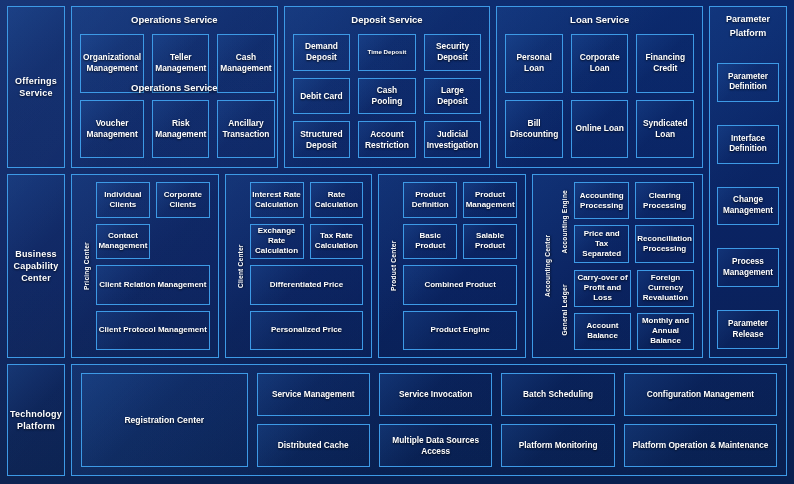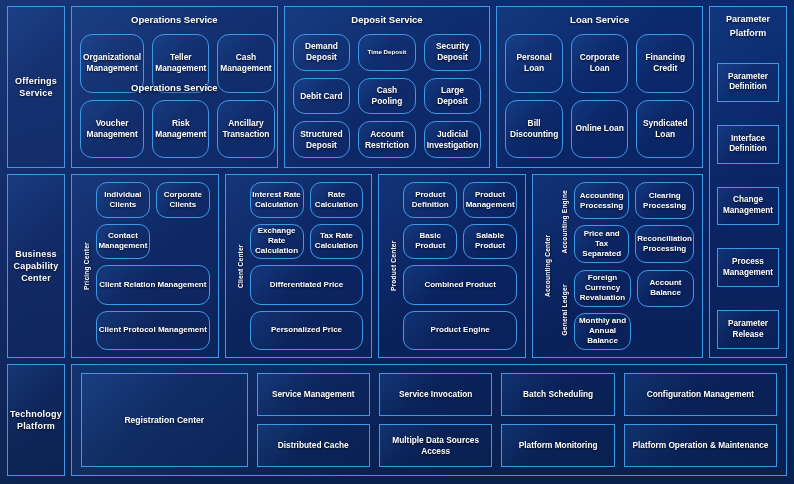--- a/index.html
+++ b/index.html
@@ -49,21 +49,21 @@
   .svc-panel{flex:1;min-width:0;display:flex;flex-direction:column;padding:7px 8px 9px;justify-content:center;}
   .svc-title{
     font-size:9.5px;font-weight:bold;text-align:center;margin-bottom:9px;
     text-shadow:0 1px 2px rgba(0,0,0,.7);flex:0 0 auto;
   }
   .svc-grid{
     flex:1;display:grid;grid-template-columns:repeat(3,1fr);
     grid-auto-rows:1fr;gap:7px 8px;position:relative;
   }
   .cell{font-size:8.4px;font-weight:bold;line-height:1.3;padding:2px;
-        text-shadow:0 1px 2px rgba(0,0,0,.75);border-radius:12px;}
+        text-shadow:0 1px 2px rgba(0,0,0,.75);}
   .cell.tiny{font-size:6.2px;}
   .ghost-title{
     position:absolute;left:0;right:0;top:48px;text-align:center;
     font-size:9.5px;font-weight:bold;pointer-events:none;
     text-shadow:0 1px 3px rgba(0,0,0,.9);
   }
 
   
   .param-col{
     flex:0 0 78px;display:flex;flex-direction:column;
@@ -82,21 +82,21 @@
     flex:0 0 12px;display:flex;align-items:center;justify-content:center;
     font-size:6.6px;font-weight:bold;letter-spacing:.2px;
     writing-mode:vertical-rl;transform:rotate(180deg);white-space:nowrap;
     text-shadow:0 1px 2px rgba(0,0,0,.75);
   }
   .vlabel.outer{flex:0 0 13px;}
   .cap-body{flex:1;min-width:0;display:flex;flex-direction:column;gap:6px;}
   .cap-pair{display:grid;grid-template-columns:1fr 1fr;gap:6px;flex:1;}
   .cap-full{flex:1;}
   .cap-cell{font-size:8px;font-weight:bold;line-height:1.25;padding:1px;
-            text-shadow:0 1px 2px rgba(0,0,0,.75);border-radius:11px;}
+            text-shadow:0 1px 2px rgba(0,0,0,.75);}
 
   
   .acct-body{flex:1;min-width:0;display:flex;flex-direction:column;gap:7px;}
   .acct-group{flex:1;display:flex;gap:4px;min-height:0;}
   .acct-grid{flex:1;display:grid;grid-template-columns:1fr 1fr;grid-template-rows:1fr 1fr;gap:6px;}
 
   
   .row3{display:flex;gap:6px;flex:0 0 112px;}
   .tech-panel{flex:1;display:flex;padding:8px 9px;gap:9px;align-items:stretch;}
   .tech-reg{flex:1.45;font-size:8.6px;font-weight:bold;
@@ -221,20 +221,21 @@
                 <div class="fbox cap-cell">Accounting Processing</div>
                 <div class="fbox cap-cell">Clearing Processing</div>
                 <div class="fbox cap-cell">Price and Tax Separated</div>
                 <div class="fbox cap-cell">Reconciliation Processing</div>
               </div>
             </div>
 
             <div class="acct-group">
               <div class="vlabel">General Ledger</div>
               <div class="acct-grid">
+                <div class="fbox cap-cell">Carry-over of Profit and Loss</div>
                 <div class="fbox cap-cell">Foreign Currency Revaluation</div>
                 <div class="fbox cap-cell">Account Balance</div>
                 <div class="fbox cap-cell">Monthly and Annual Balance</div>
               </div>
             </div>
 
           </div>
         </div>
 
       </div>

